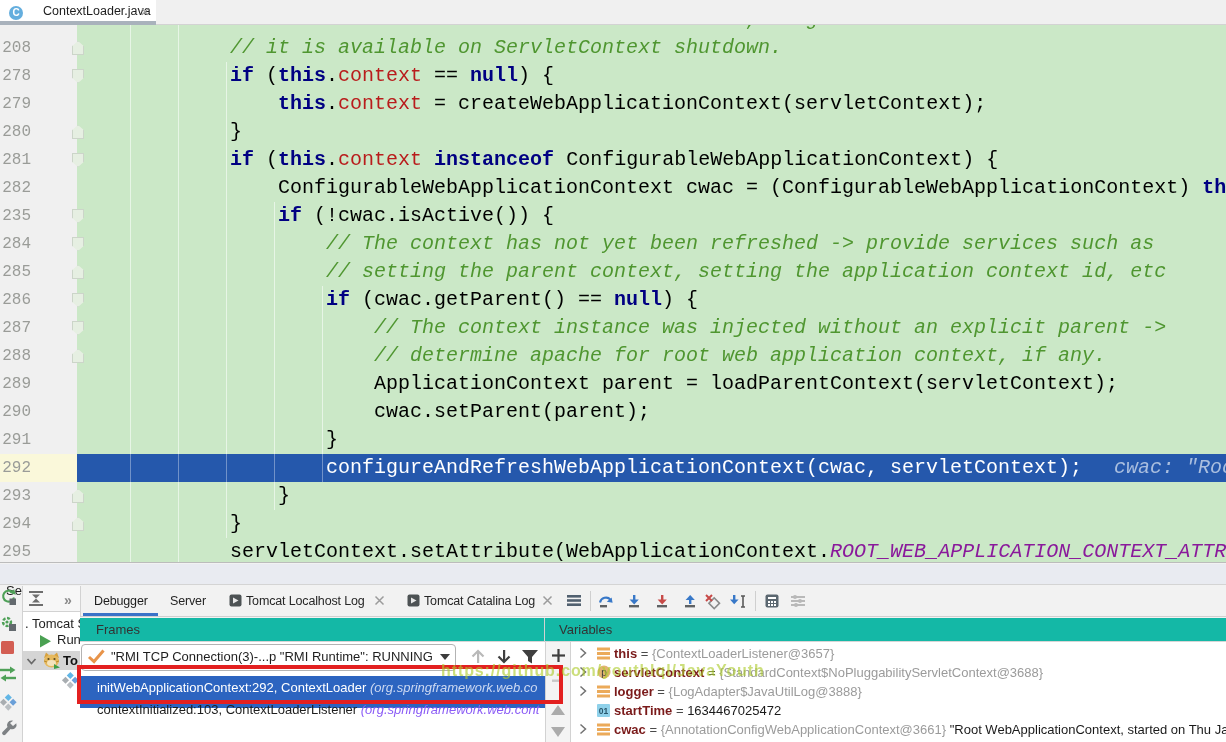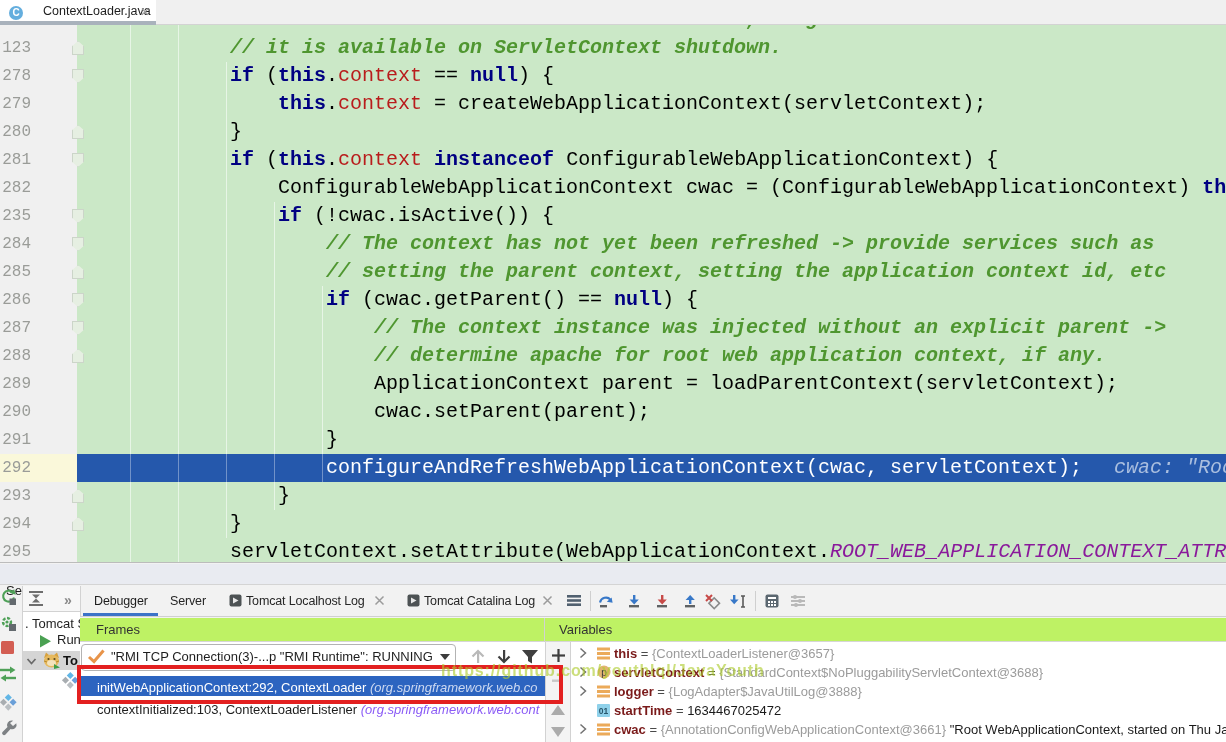--- a/index.html
+++ b/index.html
@@ -15,51 +15,51 @@
 .ln{position:absolute;left:0;width:31px;height:28px;line-height:28px;text-align:right;font-family:"Liberation Mono",monospace;font-size:16px;color:#9a9c98;}
 .ln292{position:absolute;left:0;top:429px;width:77px;height:28px;background:#faf8da;}
 .fold{position:absolute;left:72px;width:12px;height:14px;background:#e6efe2;border:1px solid #ccd5c9;}
 .fold.d{clip-path:polygon(0 0,100% 0,100% 62%,50% 100%,0 62%);}
 .fold.u{clip-path:polygon(50% 0,100% 38%,100% 100%,0 100%,0 38%);}
 .ig{position:absolute;width:1px;background:rgba(255,255,255,0.55);}
 .igb{position:absolute;width:1px;height:28px;background:rgba(255,255,255,0.35);}
 .cl{position:absolute;height:28px;line-height:28px;font-family:"Liberation Mono",monospace;font-size:20px;white-space:pre;color:#000;}
 .k{color:#000082;font-weight:bold;}
 .f{color:#b91c1c;margin-top:41px;}
-.c{color:#4f9630;font-weight:bold;font-style:italic;}
+.c{color:#4f9630;font-weight:normal;font-style:italic;}
 .p{color:#000;}
 .sf{color:#8a1a9b;font-style:italic;}
 #row292{position:absolute;left:77px;top:429px;width:1149px;height:28px;background:#2558ac;}
 #row292 .code{position:absolute;left:249px;top:0;height:28px;line-height:28px;font-family:"Liberation Mono",monospace;font-size:20px;color:#fff;white-space:pre;}
 #row292 .hint{position:absolute;left:1037px;top:0;height:28px;line-height:28px;font-family:"Liberation Mono",monospace;font-size:20px;font-style:italic;color:#a9bedf;white-space:pre;}
 #svc{position:absolute;left:0;top:562px;width:1226px;height:180px;background:#f2f2f2;border-top:1px solid #bcbcbc;}
 #svchead{position:absolute;left:0;top:1px;width:1226px;height:21px;background:#e9ebf1;border-bottom:1px solid #d4d4d4;}
 #svchead .t{position:absolute;left:6px;top:19px;font-size:13px;color:#1c1c1c;}
 #tabrow{position:absolute;left:0;top:23px;width:1226px;height:31px;}
 .dtab{position:absolute;top:8px;font-size:12.5px;letter-spacing:-0.15px;color:#262626;white-space:pre;}
 #dbund{position:absolute;left:83px;top:50px;width:75px;height:3px;background:#3b73c8;}
 #lefttb{position:absolute;left:0;top:23px;width:23px;height:157px;border-right:1px solid #d2d2d2;}
 #treetb{position:absolute;left:23px;top:23px;width:57px;height:26px;background:#f7f7f7;border-bottom:1px solid #d2d2d2;}
 #tree{position:absolute;left:23px;top:49px;width:57px;height:131px;background:#fff;}
 #framestabs{position:absolute;left:80px;top:23px;width:1146px;height:31px;border-bottom:1px solid #d0d0d0;border-left:1px solid #d2d2d2;background:#f2f2f2;}
-#headrow{position:absolute;left:80px;top:55px;width:1146px;height:24px;background:#bef264;border-bottom:1px solid #d6d6d6;}
+#headrow{position:absolute;left:80px;top:55px;width:1146px;height:24px;background:#14b8a6;border-bottom:1px solid #d6d6d6;}
 #headrow .fr{position:absolute;left:16px;top:4px;font-size:13px;color:#333;}
 #headrow .vr{position:absolute;left:479px;top:4px;font-size:13px;color:#333;}
 #headrow .sep{position:absolute;left:464px;top:0;width:1px;height:24px;background:#d2d2d2;}
 #frames{position:absolute;left:80px;top:79px;width:465px;height:101px;background:#fff;}
 #watchtb{position:absolute;left:545px;top:79px;width:26px;height:101px;background:#f4f4f4;border-left:1px solid #d2d2d2;border-right:1px solid #d2d2d2;}
 #vars{position:absolute;left:571px;top:79px;width:655px;height:101px;background:#fff;}
 .vrow{position:absolute;height:19px;line-height:19px;font-size:13px;white-space:pre;}
 .vn{color:#7a1a1a;font-weight:bold;}
 .vg{color:#9b9b9b;}
 .ve{color:#4a4a4a;}
 .vb{color:#1a1a1a;}
 #combo{position:absolute;left:1px;top:2px;width:375px;height:27px;background:#fff;border:1px solid #b3b3b3;border-radius:4px;}
 #combo .t{position:absolute;left:29px;top:4px;font-size:13px;color:#1e1e1e;white-space:pre;}
-#frow1{position:absolute;left:0;top:34px;width:465px;height:20px;background:#2c64c0;line-height:24px;font-size:13px;color:#fff;white-space:pre;overflow:hidden;}
+#frow1{position:absolute;left:0;top:34px;width:465px;height:32px;background:#2c64c0;line-height:24px;font-size:13px;color:#fff;white-space:pre;overflow:hidden;}
 #frow2{position:absolute;left:0;top:58px;width:465px;height:19px;line-height:19px;font-size:13px;color:#1e1e1e;white-space:pre;overflow:hidden;}
 #frow3{position:absolute;left:0;top:77px;height:24px;width:465px;height:24px;background:#fbf7d7;line-height:22px;font-size:13px;color:#8f8f8f;white-space:pre;overflow:hidden;}
 #redbox{position:absolute;left:77px;top:665px;width:486px;height:39px;border:4px solid #e32020;z-index:30;}
 #wmark{position:absolute;left:441px;top:662px;font-size:16px;font-weight:bold;letter-spacing:0.9px;color:rgba(174,205,48,0.63);z-index:40;white-space:pre;}
 .itl{font-style:italic;}
 .vsep{position:absolute;width:1px;height:20px;background:#cfcfcf;}
 svg{position:absolute;overflow:visible;}
 </style></head><body>
 <div id="editor">
   <div class="cl" style="left:230px;top:-19px"><span class="c">// Store context in local instance variable, to guarantee that</span></div>
@@ -91,21 +91,21 @@
       <span class="hint">cwac: "Roo</span>
     </div>
   <div class="igb" style="left:130px;top:429px"></div>
     <div class="igb" style="left:178px;top:429px"></div>
     <div class="igb" style="left:226px;top:429px"></div>
     <div class="igb" style="left:274px;top:429px"></div>
     <div class="igb" style="left:322px;top:429px"></div>
   <div id="gutter">
       <div class="ln292"></div>
       <div class="ln" style="top:-19px">276</div>
-      <div class="ln" style="top:9px">123</div>
+      <div class="ln" style="top:9px">208</div>
       <div class="ln" style="top:37px">278</div>
       <div class="ln" style="top:65px">279</div>
       <div class="ln" style="top:93px">280</div>
       <div class="ln" style="top:121px">281</div>
       <div class="ln" style="top:149px">282</div>
       <div class="ln" style="top:177px">235</div>
       <div class="ln" style="top:205px">284</div>
       <div class="ln" style="top:233px">285</div>
       <div class="ln" style="top:261px">286</div>
       <div class="ln" style="top:289px">287</div>

